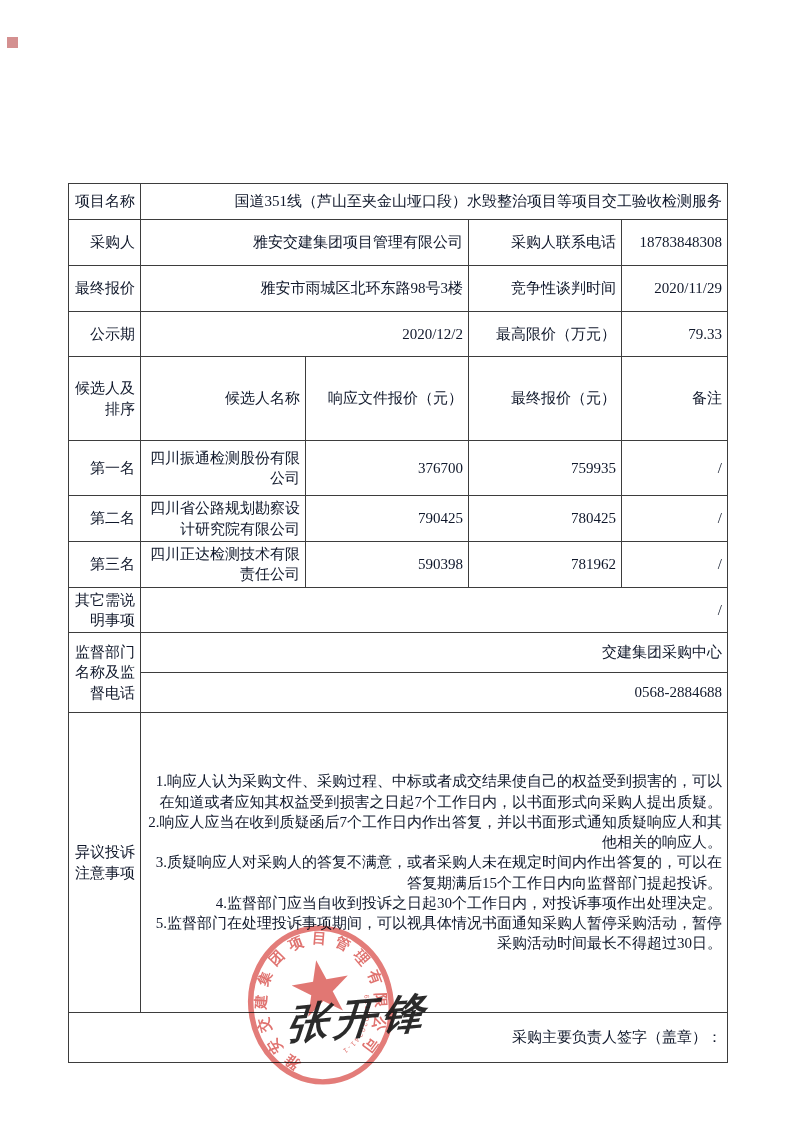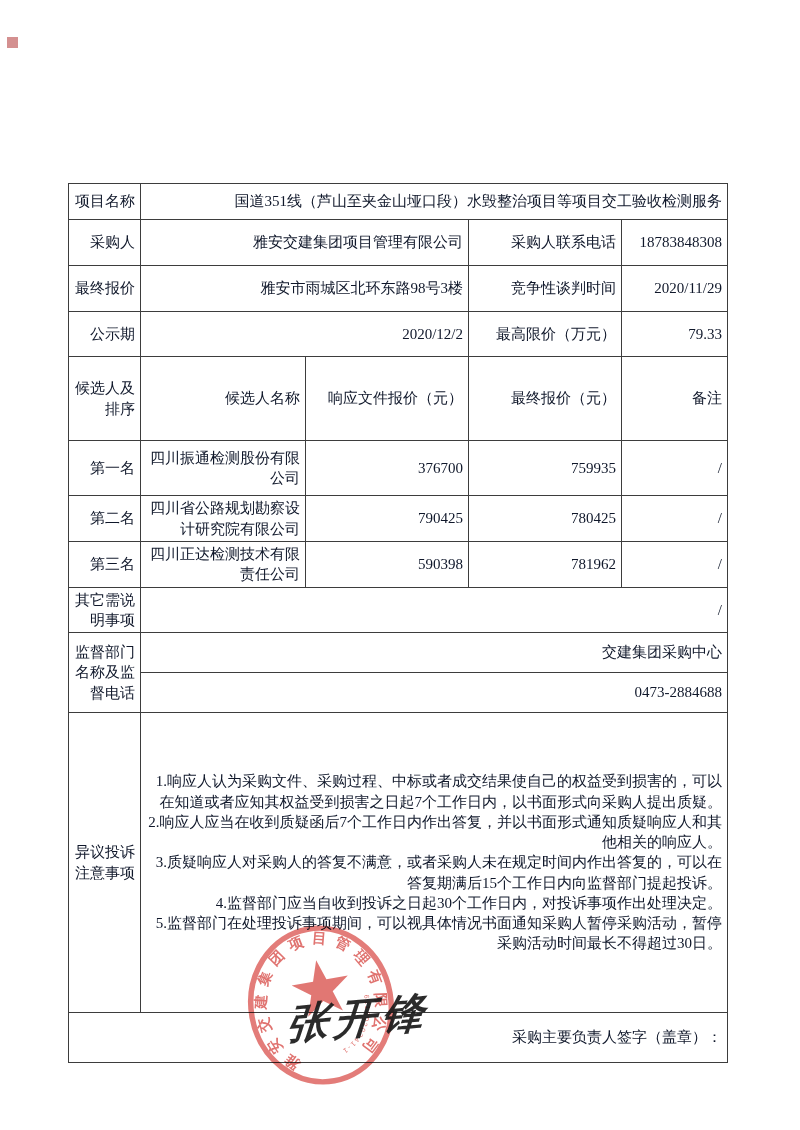--- a/index.html
+++ b/index.html
@@ -108,21 +108,21 @@
       </tr>
       <tr style="height:35px">
         <td class="lab">其它需说明事项</td>
         <td class="ctr" colspan="4">/</td>
       </tr>
       <tr style="height:40px">
         <td class="ctr" rowspan="2">监督部门名称及监督电话</td>
         <td class="ctr" colspan="4">交建集团采购中心</td>
       </tr>
       <tr style="height:40px">
-        <td class="ctr" colspan="4">0473-2884688</td>
+        <td class="ctr" colspan="4">0568-2884688</td>
       </tr>
       <tr style="height:300px">
         <td class="lab">异议投诉注意事项</td>
         <td class="notes" colspan="4">
           <div>1.响应人认为采购文件、采购过程、中标或者成交结果使自己的权益受到损害的，可以在知道或者应知其权益受到损害之日起7个工作日内，以书面形式向采购人提出质疑。</div>
           <div>2.响应人应当在收到质疑函后7个工作日内作出答复，并以书面形式通知质疑响应人和其他相关的响应人。</div>
           <div>3.质疑响应人对采购人的答复不满意，或者采购人未在规定时间内作出答复的，可以在答复期满后15个工作日内向监督部门提起投诉。</div>
           <div>4.监督部门应当自收到投诉之日起30个工作日内，对投诉事项作出处理决定。</div>
           <div>5.监督部门在处理投诉事项期间，可以视具体情况书面通知采购人暂停采购活动，暂停采购活动时间最长不得超过30日。</div>
         </td>

